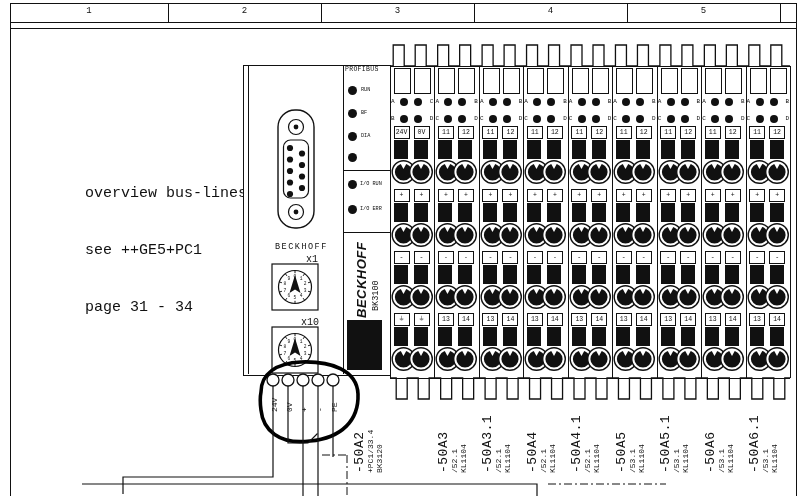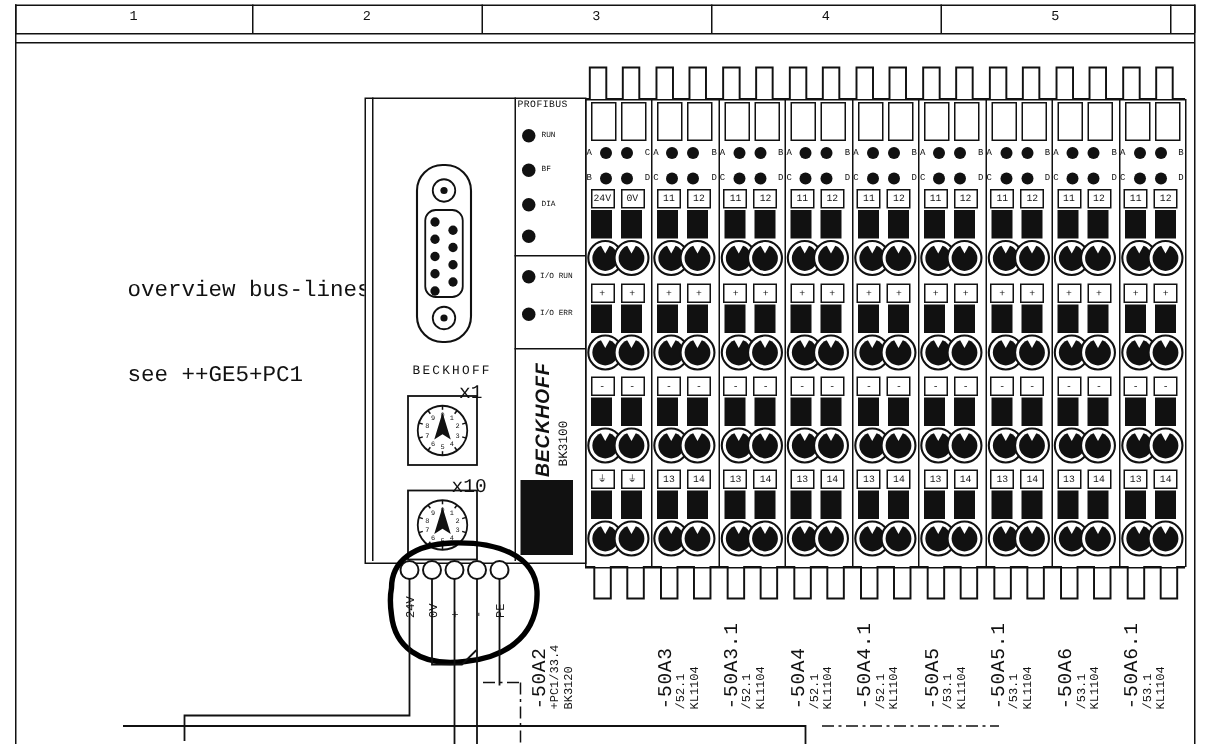--- a/index.html
+++ b/index.html
@@ -23,21 +23,21 @@
   .tbox{position:absolute;top:0;width:14px;height:11px;border:1px solid #111;font-size:6.5px;
         line-height:11px;text-align:center;background:#fff;overflow:hidden;}
   .bsq{position:absolute;top:14px;width:14px;height:19px;background:#111;}
   .owls{position:absolute;left:0;top:33px;}
   .btag{position:absolute;top:473px;font-size:13px;letter-spacing:.5px;transform:rotate(-90deg);
         transform-origin:0 0;white-space:nowrap;}
   .bref{position:absolute;top:473px;font-size:8px;transform:rotate(-90deg);
         transform-origin:0 0;white-space:nowrap;}
   .ptl{position:absolute;top:412px;font-size:8px;transform:rotate(-90deg);
        transform-origin:0 0;white-space:nowrap;}
-  .swlabel{position:absolute;font-size:13px;text-align:center;}
+  .swlabel{position:absolute;font-size:10px;text-align:center;}
   #overlay{position:absolute;left:0;top:0;pointer-events:none;}
   .brand{font-family:"Liberation Sans","DejaVu Sans",sans-serif;font-weight:bold;font-style:italic;
          font-size:13px;letter-spacing:.5px;}
 </style>
 </head>
 <body>
 
 <div id="stage">
 
   <div class="hline" style="left:10px;top:3px;width:786px;"></div>
@@ -56,20 +56,21 @@
       <span class="rulernum" style="left:89px;">1</span>
       <span class="rulernum" style="left:244.5px;">2</span>
       <span class="rulernum" style="left:397.5px;">3</span>
       <span class="rulernum" style="left:550.5px;">4</span>
       <span class="rulernum" style="left:703.5px;">5</span>
     </div>
 
   <div class="note">
     <div>overview bus-lines</div>
     <div>see ++GE5+PC1</div>
+    <div>page 31 - 34</div>
   </div>
 
   <div id="body"></div>
   <div class="vline" style="left:248px;top:65px;height:309px;"></div>
   <div class="vline" style="left:343px;top:65px;height:309px;"></div>
   <div class="hline" style="left:343px;top:170px;width:47px;"></div>
   <div class="hline" style="left:343px;top:232px;width:47px;"></div>
 
   <div id="strip">
       <div class="col" style="left:390px;width:44.45px;">

